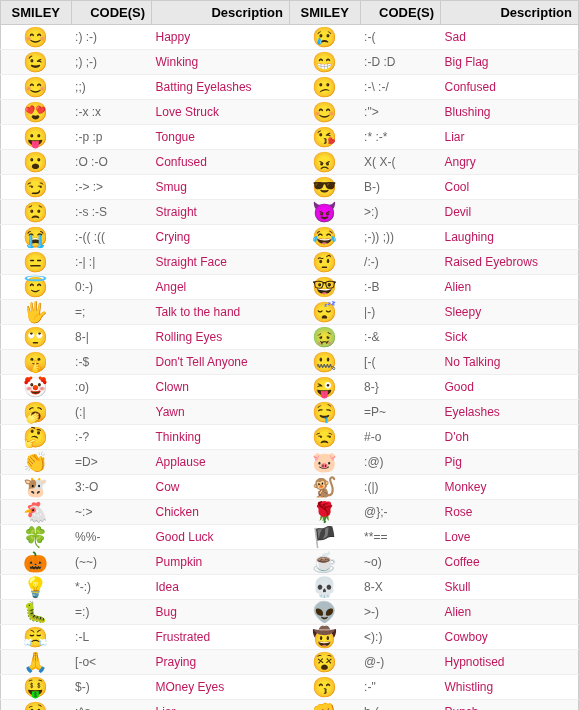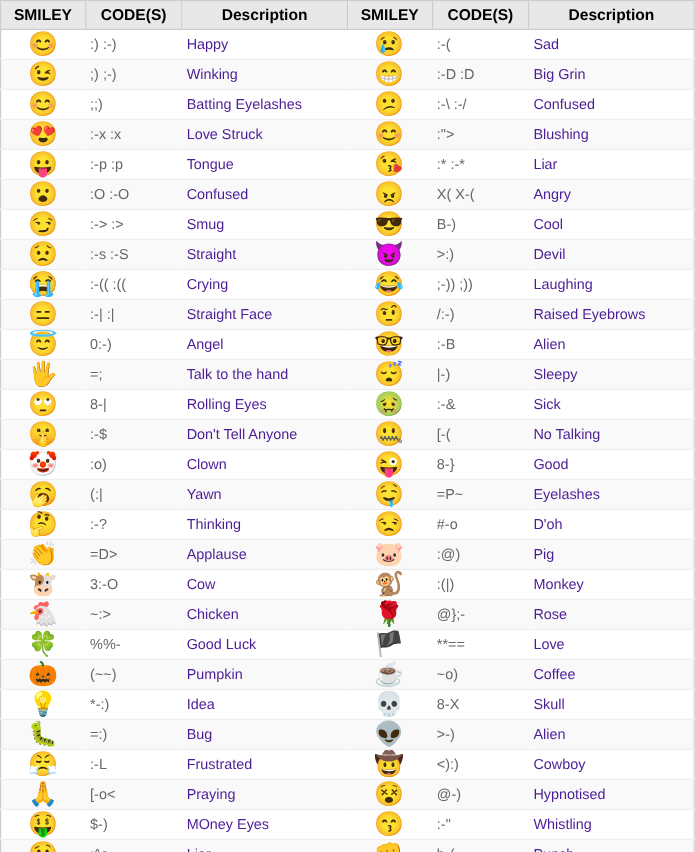--- a/index.html
+++ b/index.html
@@ -14,21 +14,21 @@
       width: 579px;
       border-collapse: collapse;
       border: 1px solid #ccc;
     }
     .header-row td {
       background: #e8e8e8;
       font-weight: bold;
       font-size: 13px;
       padding: 4px 6px;
       border: 1px solid #ccc;
-      text-align: center;
+      text-align: right;
     }
     .header-row td:nth-child(1),
     .header-row td:nth-child(4) {
       text-align: center;
       width: 40px;
     }
     .data-row td {
       padding: 2px 4px;
       border-bottom: 1px solid #eee;
       vertical-align: middle;
@@ -43,21 +43,21 @@
       font-size: 18px;
     }
     .code-cell {
       width: 70px;
       color: #666;
       font-size: 11px;
       white-space: nowrap;
     }
     .desc-cell {
       width: 120px;
-      color: #4c1d95;
+      color: #be185d;
     }
     .emoji {
       font-size: 20px;
       line-height: 1;
     }
   </style>
 </head>
 <body>
 
 <table class="main-table">
@@ -79,21 +79,21 @@
     <td class="smiley-cell"><span class="emoji">😢</span></td>
     <td class="code-cell">:-(</td>
     <td class="desc-cell">Sad</td>
   </tr>
       <tr class="data-row">
     <td class="smiley-cell"><span class="emoji">😉</span></td>
     <td class="code-cell">;)   ;-)</td>
     <td class="desc-cell">Winking</td>
     <td class="smiley-cell"><span class="emoji">😁</span></td>
     <td class="code-cell">:-D   :D</td>
-    <td class="desc-cell">Big Grin</td>
+    <td class="desc-cell">Big Flag</td>
   </tr>
       <tr class="data-row">
     <td class="smiley-cell"><span class="emoji">😊</span></td>
     <td class="code-cell">;;)</td>
     <td class="desc-cell">Batting Eyelashes</td>
     <td class="smiley-cell"><span class="emoji">😕</span></td>
     <td class="code-cell">:-\  :-/</td>
     <td class="desc-cell">Confused</td>
   </tr>
       <tr class="data-row">

